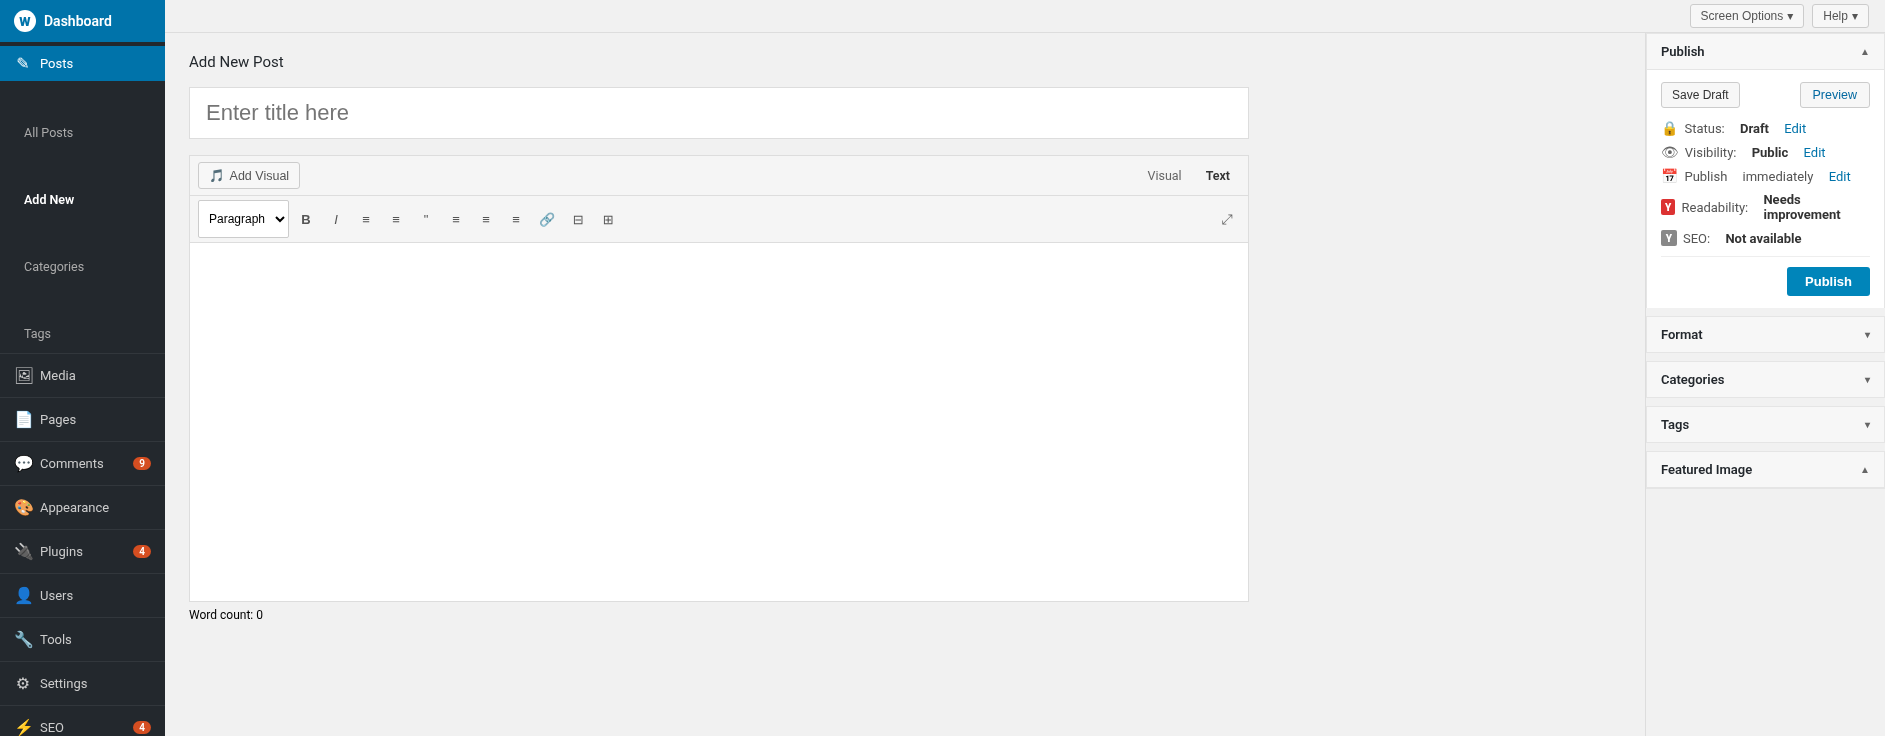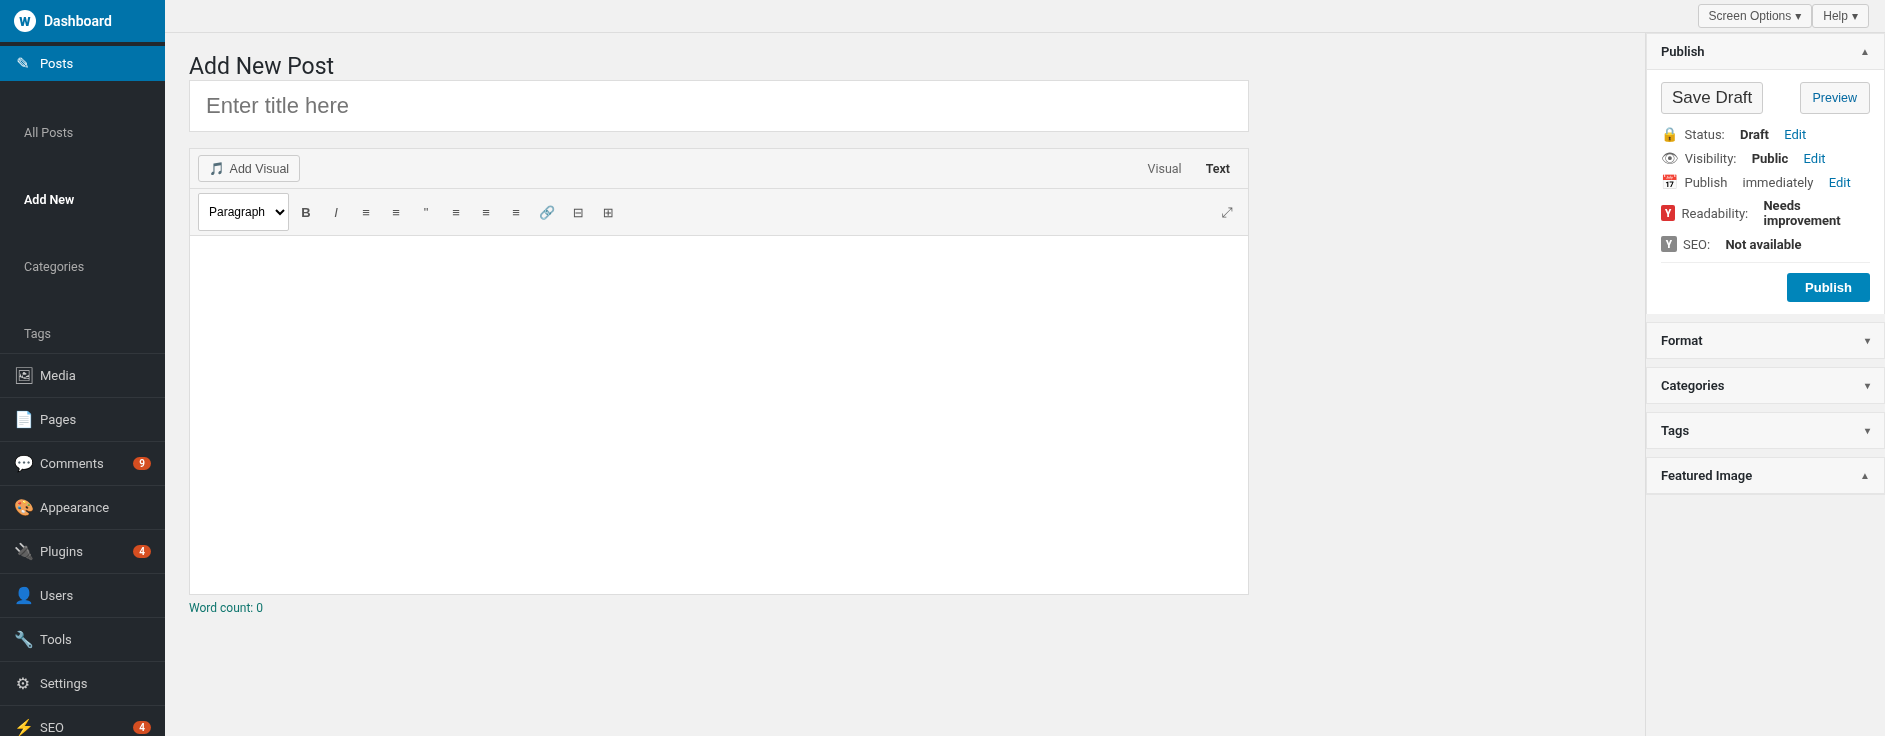--- a/index.html
+++ b/index.html
@@ -82,20 +82,21 @@
       overflow: hidden;
     }
 
     
     #topbar {
       background: #f1f1f1;
       display: flex;
       justify-content: flex-end;
       align-items: center;
       padding: 4px 16px;
+      gap: 8px;
       border-bottom: 1px solid #ddd;
       flex-shrink: 0;
     }
     .topbar-btn {
       background: #f7f7f7;
       border: 1px solid #ccc;
       border-radius: 3px;
       padding: 4px 10px;
       cursor: pointer;
       font-size: 12px;
@@ -113,23 +114,24 @@
     }
 
     
     #editor-area {
       flex: 1;
       padding: 20px 24px;
       overflow-y: auto;
     }
 
     .page-title {
-      font-size: 23px;
+      font-size: 15px;
       font-weight: 400;
       color: #23282d;
+      margin-bottom: 16px;
     }
 
     .title-input {
       width: 100%;
       max-width: 1060px;
       padding: 12px 16px;
       font-size: 22px;
       border: 1px solid #ddd;
       background: #fff;
       color: #888;
@@ -213,21 +215,21 @@
     
     .editor-body {
       max-width: 1060px;
       background: #fff;
       border: 1px solid #ddd;
       min-height: 360px;
       padding: 12px;
       position: relative;
     }
     .word-count {
-      color: #0f766e;
+      color: #000000;
       font-size: 12px;
       margin-top: 6px;
     }
 
     
     #right-sidebar {
       width: 240px;
       flex-shrink: 0;
       background: #f1f1f1;
       border-left: 1px solid #ddd;
@@ -263,21 +265,21 @@
       display: flex;
       gap: 8px;
       margin-bottom: 12px;
     }
     .btn-save-draft {
       background: #f7f7f7;
       border: 1px solid #ccc;
       border-radius: 3px;
       padding: 5px 10px;
       cursor: pointer;
-      font-size: 17px;
+      font-size: 12px;
       color: #333;
     }
     .btn-preview {
       background: #f7f7f7;
       border: 1px solid #ccc;
       border-radius: 3px;
       padding: 5px 12px;
       cursor: pointer;
       font-size: 12.5px;
       color: #0369a1;

